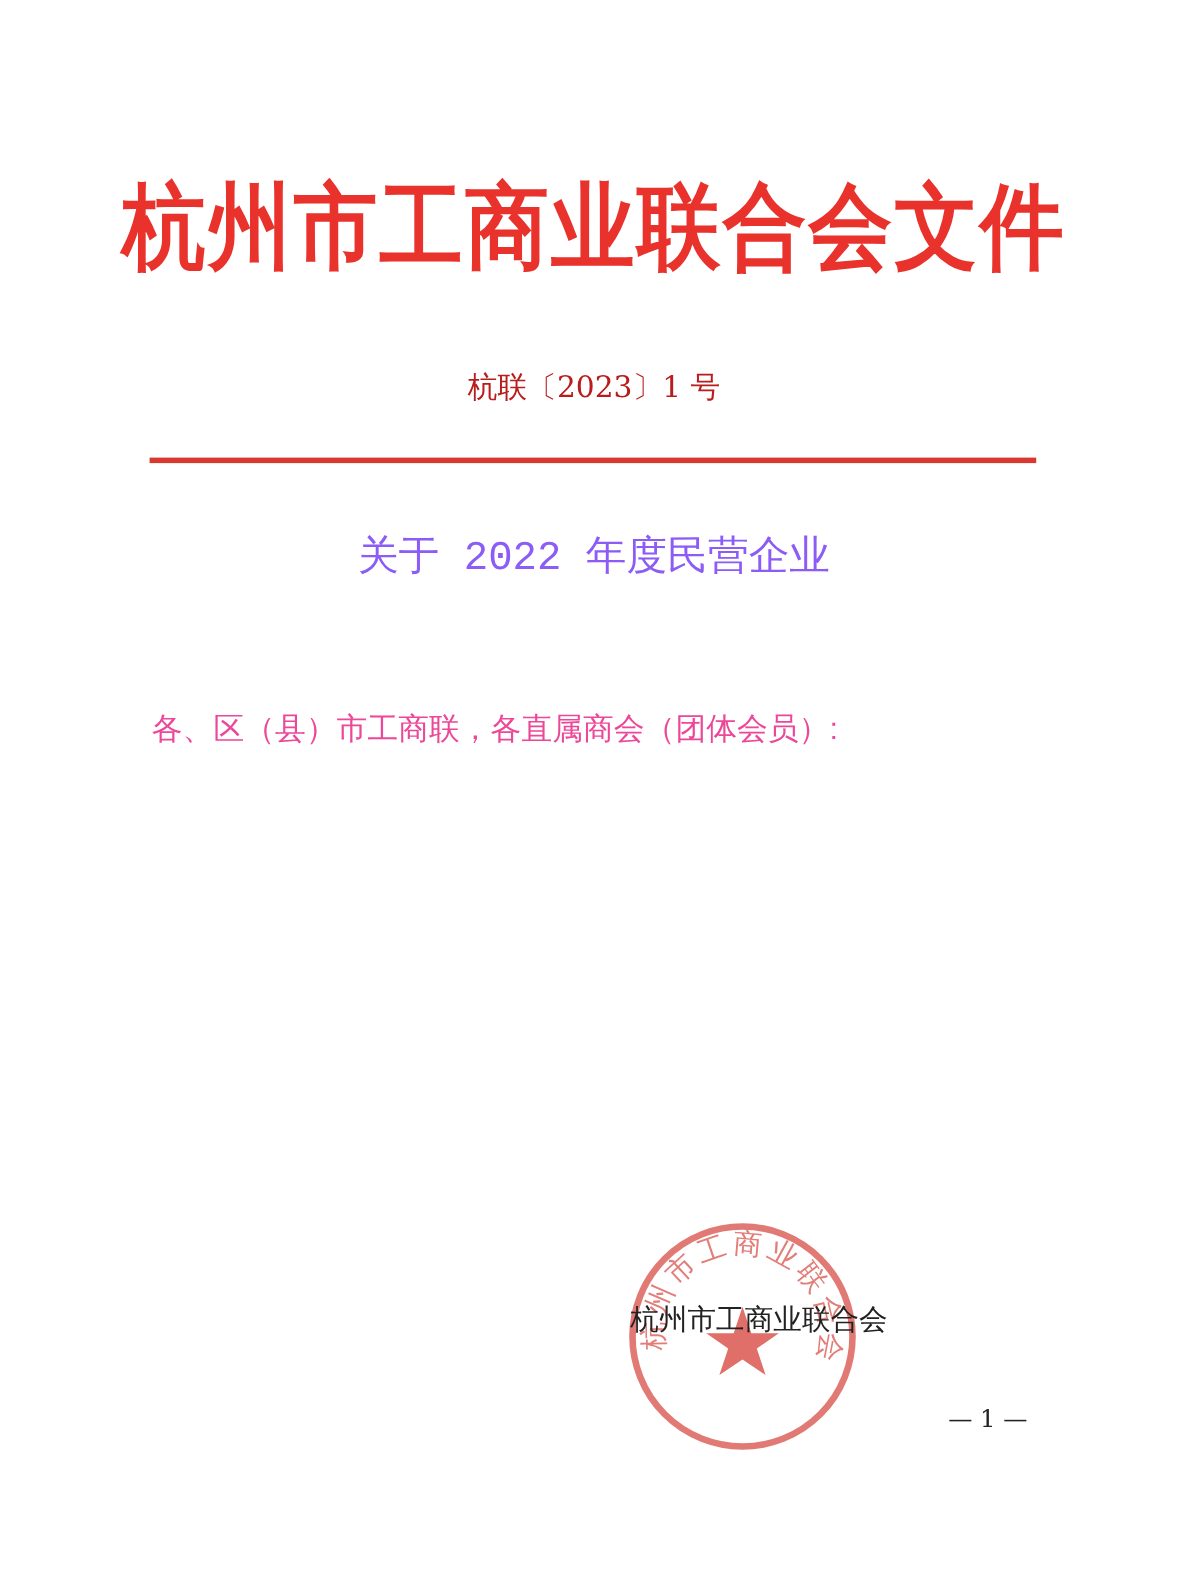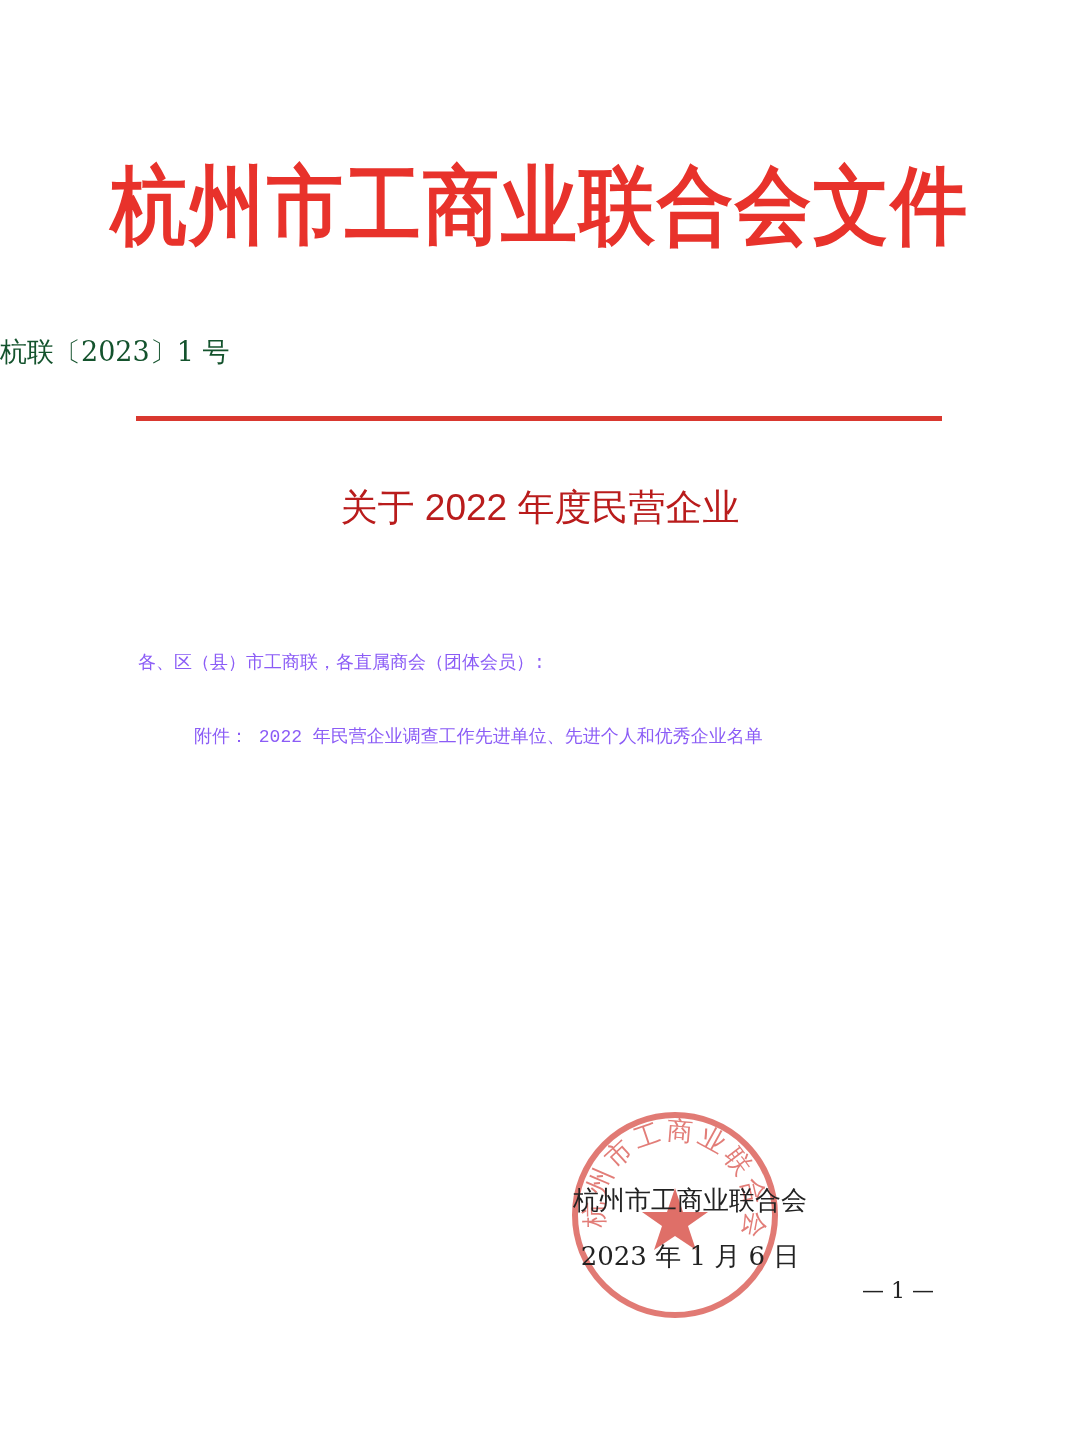--- a/index.html
+++ b/index.html
@@ -5,35 +5,35 @@
     html, body { margin: 0; padding: 0; background: #ffffff; }
     body { width: 1080px; height: 1440px; position: relative; overflow: hidden; }
     .page { position: absolute; left: 0; top: 0; width: 1080px; height: 1440px; background: #fff; }
     .masthead {
       position: absolute; left: 0; right: 0; top: 150px; text-align: center;
       font-family: "DejaVu Sans", sans-serif; font-weight: bold;
       font-size: 76px; letter-spacing: 2px; color: #e8322b;
       transform: scaleY(1.12); transform-origin: center top;
     }
     .docno {
-      position: absolute; left: 0; right: 0; top: 334px; text-align: left;
-      font-family: "DejaVu Serif", serif; font-size: 27px; color: #14532d;
+      position: absolute; left: 0; right: 0; top: 334px; text-align: center;
+      font-family: "DejaVu Serif", serif; font-size: 27px; color: #b91c1c;
     }
     .divider {
       position: absolute; left: 136px; width: 806px; top: 416px; height: 5px;
       background: #d9382f;
     }
     .title {
       position: absolute; left: 0; right: 0; top: 478px; text-align: center;
-      font-family: Liberation Sans, sans-serif; font-size: 37px; color: #b91c1c;
+      font-family: Liberation Mono, monospace; font-size: 37px; color: #8b5cf6;
       line-height: 60px;
     }
     .body-text {
       position: absolute; left: 138px; width: 800px; top: 636px;
-      font-family: Liberation Mono, monospace; font-size: 18px; color: #8b5cf6;
+      font-family: Liberation Sans, sans-serif; font-size: 28px; color: #ec4899;
       line-height: 54px;
     }
     .body-text p { margin: 0; text-align: justify; text-justify: inter-ideograph; }
     .indent { text-indent: 56px; }
     .gap { margin-top: 20px !important; }
     .stamp {
       position: absolute; left: 572px; top: 1112px; width: 206px; height: 206px;
       border-radius: 50%; border: 6px solid rgba(214,70,62,0.72);
       box-sizing: border-box;
     }
@@ -54,34 +54,32 @@
   <div class="masthead">杭州市工商业联合会文件</div>
   <div class="docno">杭联〔2023〕1 号</div>
   <div class="divider"></div>
 
   <div class="title">
     <div>关于 2022 年度民营企业</div>
   </div>
 
   <div class="body-text">
     <p>各、区（县）市工商联，各直属商会（团体会员）:</p>
-    <p class="indent gap">附件： 2022 年民营企业调查工作先进单位、先进个人和优秀企业名单</p>
   </div>
 
   <div class="stamp">
     <svg width="194" height="194" viewBox="0 0 194 194">
       <defs>
         <path id="arc" d="M 30 120 A 72 72 0 1 1 164 120" fill="none"></path>
       </defs>
       <text font-family="DejaVu Sans, sans-serif" font-size="26" fill="rgba(214,70,62,0.7)" letter-spacing="4">
         <textPath href="#arc" startOffset="4%">杭州市工商业联合会</textPath>
       </text>
       <polygon points="97,70 105,94 130,94 110,108 118,132 97,118 76,132 84,108 64,94 89,94" fill="rgba(214,70,62,0.78)"></polygon>
     </svg>
   </div>
 
   <div class="signature">
     <div>杭州市工商业联合会</div>
-    <div>2023 年 1 月 6 日</div>
   </div>
 
   <div class="pagenum">— 1 —</div>
 </div>
 
 </body></html>

